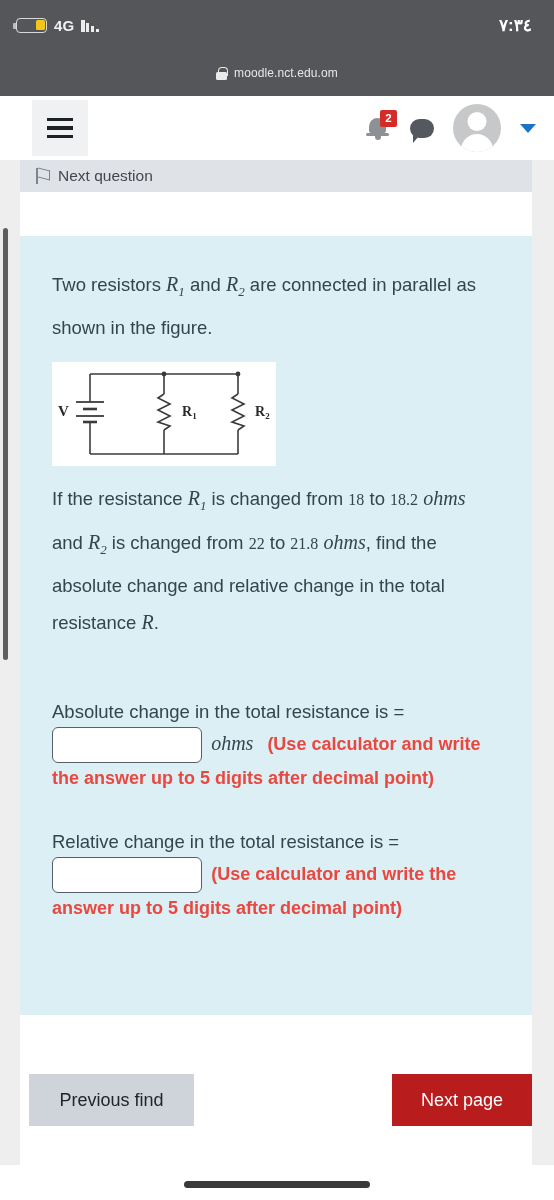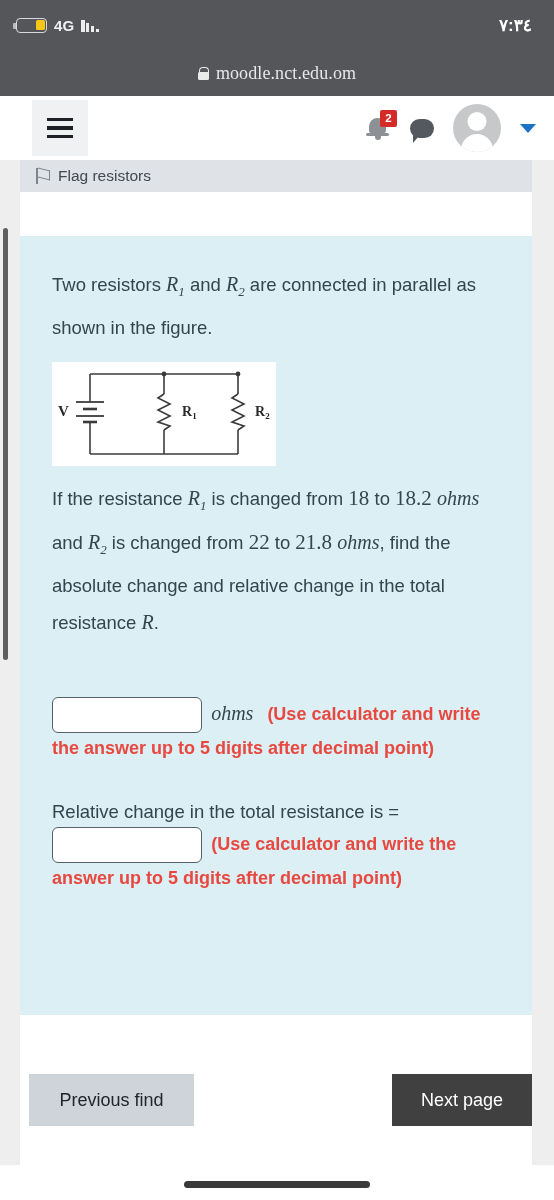--- a/index.html
+++ b/index.html
@@ -113,23 +113,22 @@
   .lock-icon::after {
     content: "";
     position: absolute;
     left: 0; bottom: 0;
     width: 11px; height: 8px;
     background: #e9eaea;
     border-radius: 1.5px;
   }
   .url-text {
     color: #e6e7e8;
-    font-size: 18px;
+    font-size: 12px;
     letter-spacing: 0.1px;
-    font-family: Liberation Serif, serif;
   }
 
   
   .navbar {
     position: absolute;
     top: 96px; left: 0;
     width: 554px;
     height: 64px;
     background: #ffffff;
     display: flex;
@@ -294,21 +293,21 @@
     height: 779px;
     background: #dbeff4;
     padding: 30px 32px 0 32px;
   }
 
   .qtext {
     font-size: 18.5px;
     line-height: 36px;
     color: #33454f;
   }
-  .m { font-family: "Liberation Serif", serif; font-size: 21px; }
+  .m { font-family: "Liberation Serif", serif; font-size: 16px; }
   .mi { font-family: "Liberation Serif", serif; font-style: italic; font-size: 20px; }
   .m sub, .mi sub { font-size: 13px; }
 
   
   .figure {
     margin: 16px 0 14px 0;
     width: 224px; height: 104px;
     background: #ffffff;
   }
 
@@ -360,21 +359,21 @@
     border: none;
     color: #212529;
     font-size: 18px;
     font-family: "Liberation Sans", sans-serif;
     cursor: pointer;
   }
   .btn-next {
     position: absolute;
     top: 1074px; left: 392px;
     width: 140px; height: 52px;
-    background: #404040;
+    background: #b91c1c;
     border: none;
     color: #ffffff;
     font-size: 18px;
     font-family: "Liberation Sans", sans-serif;
     cursor: pointer;
   }
 
   
   .scrollbar {
     position: absolute;
@@ -439,21 +438,21 @@
         <span class="badge">2</span>
       </span>
       <span class="bubble"></span>
       <span class="avatar"></span>
       <span class="caret"></span>
     </div>
   </div>
 
   <div class="flag-band">
     <span class="flag-icon"></span>
-    <span class="flag-text">Flag resistors</span>
+    <span class="flag-text">Next question</span>
   </div>
 
   <div class="card-white-top"></div>
 
   <div class="qbody">
 
     <div class="qtext">
       <span>Two resistors </span><span class="mi"><span>R</span><sub>1</sub></span><span> and </span><span class="mi"><span>R</span><sub>2</sub></span><span> are connected in parallel as shown in the figure.</span>
     </div>
 
@@ -492,20 +491,21 @@
       </svg>
     </div>
 
     <div class="qtext">
       <span>If the resistance </span><span class="mi"><span>R</span><sub>1</sub></span><span> is changed from </span><span class="m">18</span><span> to </span><span class="m">18.2</span> <span class="mi">ohms</span><span> and </span><span class="mi"><span>R</span><sub>2</sub></span><span> is changed from </span><span class="m">22</span><span> to </span><span class="m">21.8</span> <span class="mi">ohms</span><span>, find the absolute change and relative change  in the total resistance </span><span class="mi">R</span><span>.</span>
     </div>
 
     <div class="spacer-lg"></div>
 
     <div class="answer-line">
+      <div>Absolute change in the total resistance is =</div>
       <div>
         <input class="ansinput" type="text" value="" style="">
         <span class="unit">ohms</span><span class="red">(Use calculator and write the answer up to 5 digits after decimal point)</span>
       </div>
     </div>
 
     <div class="spacer-md"></div>
 
     <div class="answer-line">
       <div>Relative change in the total resistance is =</div>

